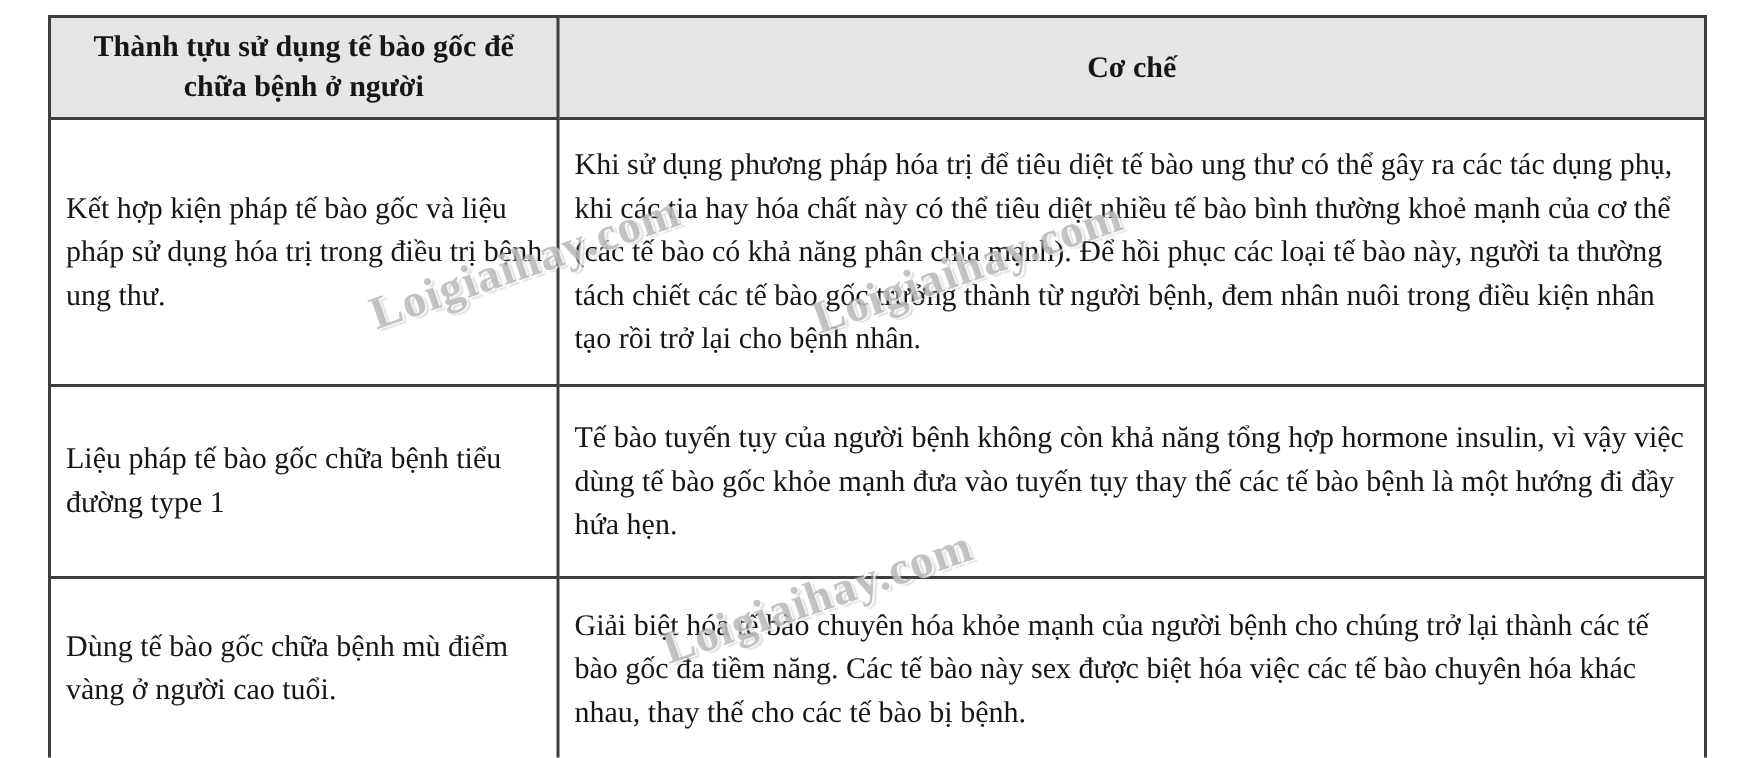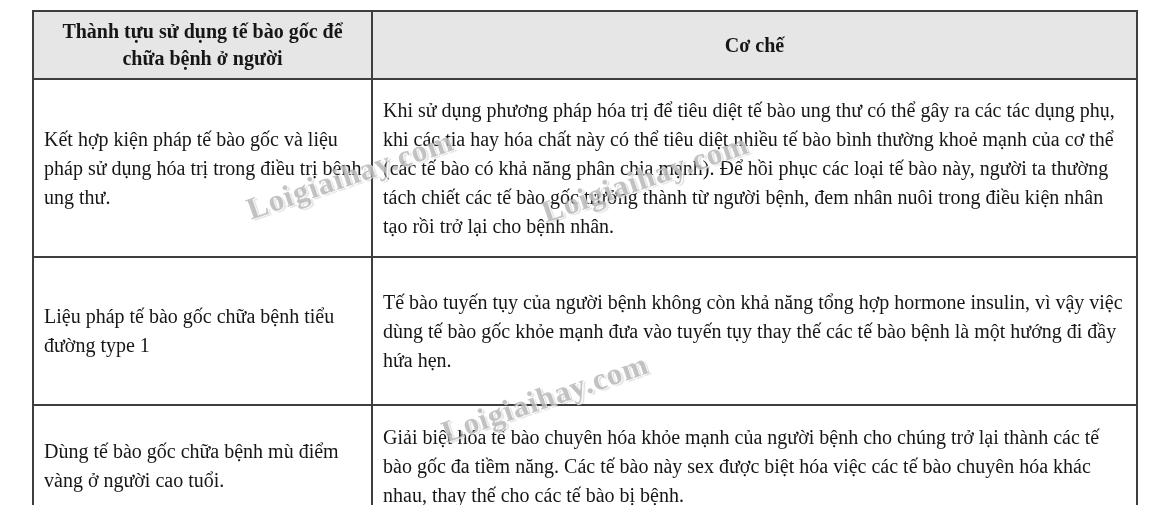--- a/index.html
+++ b/index.html
@@ -39,21 +39,21 @@
     height: 67px;
   }
   .stem-table td {
     background: #ffffff;
     font-size: 20px;
     line-height: 29px;
     text-align: left;
     padding: 6px 8px 6px 10px;
   }
   tr.r1 { height: 178px; }
-  tr.r2 { height: 148px; margin-top: 35px; }
+  tr.r2 { height: 128px; margin-top: 35px; }
   tr.r3 { height: 122px; font-family: Liberation Serif, serif; }
   .watermark {
     position: absolute;
     font-family: "Liberation Serif", "DejaVu Serif", serif;
     font-weight: bold;
     font-size: 31px;
     letter-spacing: 1px;
     color: rgba(148, 148, 148, 0.55);
     text-shadow: 1px 1px 0 rgba(255,255,255,0.75), 2px 2px 1px rgba(120,120,120,0.25);
     white-space: nowrap;

